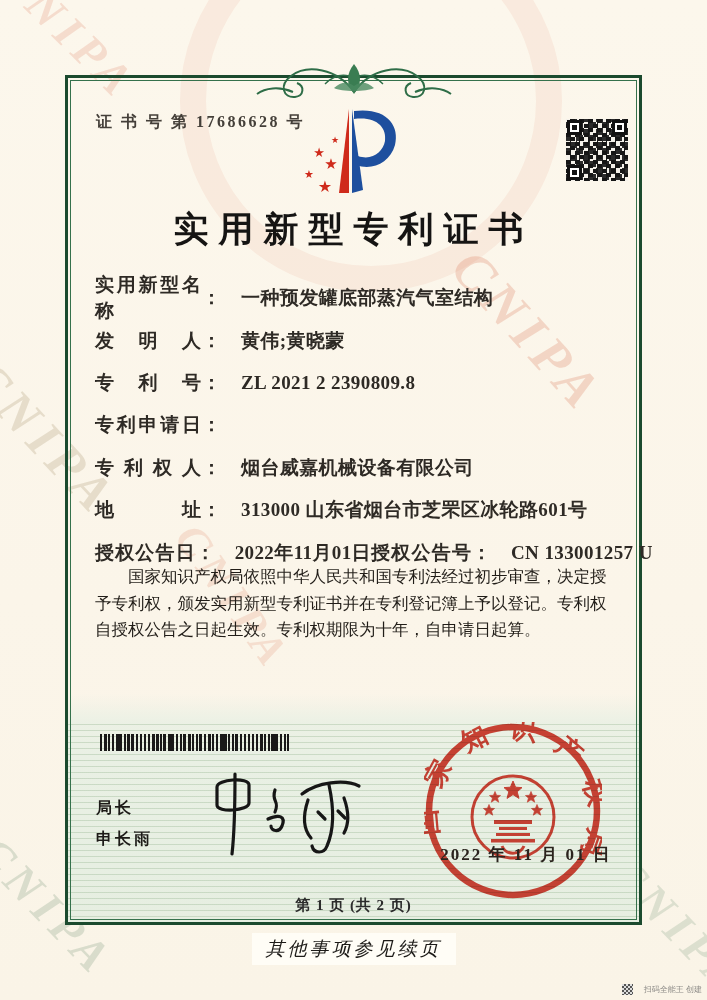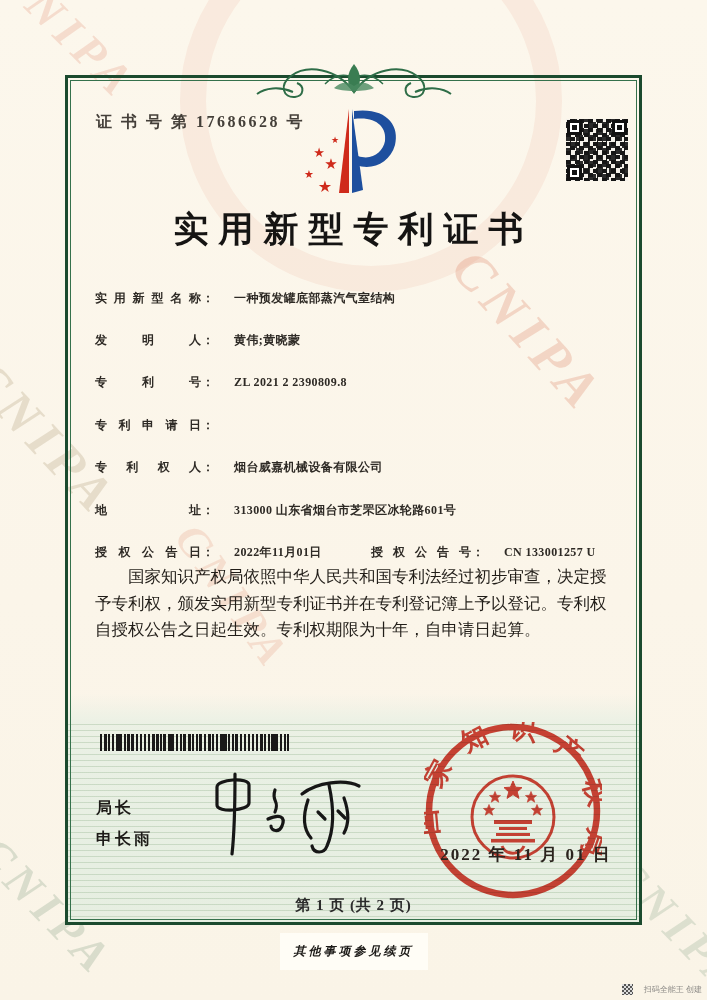--- a/index.html
+++ b/index.html
@@ -36,21 +36,21 @@
   .qr{position:absolute;left:566px;top:119px;width:62px;height:62px;z-index:4;background:
       conic-gradient(#161616 25%,transparent 0 50%,#161616 0 75%,transparent 0) 0 0/9px 9px,
       conic-gradient(#2a2a2a 25%,transparent 0 50%,#2a2a2a 0 75%,transparent 0) 4px 3px/13px 13px,#f4f1ea;}
   .qr .f{position:absolute;width:15px;height:15px;border:3px solid #111;background:#fff;box-sizing:border-box;}
   .qr .f::after{content:'';position:absolute;inset:2px;background:#111;}
   .qr .f.tl{left:1px;top:1px}.qr .f.tr{right:1px;top:1px}.qr .f.bl{left:1px;bottom:1px}
   .title{position:absolute;left:0;width:707px;top:206px;text-align:center;font-size:35px;
     font-weight:700;letter-spacing:10px;color:#151413;z-index:4;}
   
   .rows{position:absolute;left:95px;top:277px;width:525px;z-index:4;}
-  .row{height:42.4px;display:flex;align-items:center;font-size:12px;color:#2e2a25;font-weight:600;}
+  .row{height:42.4px;display:flex;align-items:center;font-size:19px;color:#2e2a25;font-weight:600;}
   .lab{display:inline-block;width:106px;text-align:justify;text-align-last:justify;}
   .colon{margin-left:1px;}
   .val{margin-left:20px;letter-spacing:.4px;white-space:nowrap;}
   .pair1{display:flex;align-items:flex-end;width:276px;}
   .pair2{display:flex;align-items:center;}
   .lab2{display:inline-block;width:100px;text-align:justify;text-align-last:justify;}
   
   .body-text{position:absolute;left:95px;top:564px;width:520px;z-index:4;
     font-size:16.5px;line-height:1.62;color:#211d18;font-weight:500;}
   .body-text p{margin:0;text-indent:2em;}
@@ -62,21 +62,21 @@
   .signer{position:absolute;left:96px;top:792px;z-index:4;font-family:"Liberation Sans","DejaVu Sans",sans-serif;
     font-size:16px;font-weight:700;color:#1d1b18;line-height:31px;letter-spacing:3px;}
   .signature{position:absolute;left:205px;top:768px;z-index:4;}
   .seal{position:absolute;left:424px;top:722px;width:178px;height:178px;z-index:5;
     mix-blend-mode:multiply;opacity:.93;}
   .seal-date{position:absolute;left:436px;top:843px;width:180px;z-index:6;font-size:17px;
     font-weight:700;color:#2b241e;letter-spacing:2px;white-space:nowrap;text-align:center;}
   .page-info{position:absolute;left:0;width:707px;top:896px;text-align:center;z-index:4;
     font-size:15px;color:#2b2b2b;letter-spacing:1px;font-weight:600;}
   .footer-note{position:absolute;left:50%;transform:translateX(-50%);top:933px;z-index:4;
-    background:#fffdf6;padding:10px 14px;font-size:12px;font-style:italic;font-weight:700;
+    background:#fffdf6;padding:3px 14px;font-size:19px;font-style:italic;font-weight:400;
     letter-spacing:3px;color:#1d1b18;}
   .scan-mark{position:absolute;right:5px;top:984px;z-index:6;display:flex;align-items:center;gap:11px;
     font-family:"Liberation Sans","DejaVu Sans",sans-serif;font-size:8px;color:#8f8d89;}
   .mini-qr{width:11px;height:11px;background:
     conic-gradient(#555 25%,transparent 0 50%,#555 0 75%,transparent 0) 0 0/4px 4px,#ddd;}
 </style>
 </head>
 <body>
 
 <div class="page">

